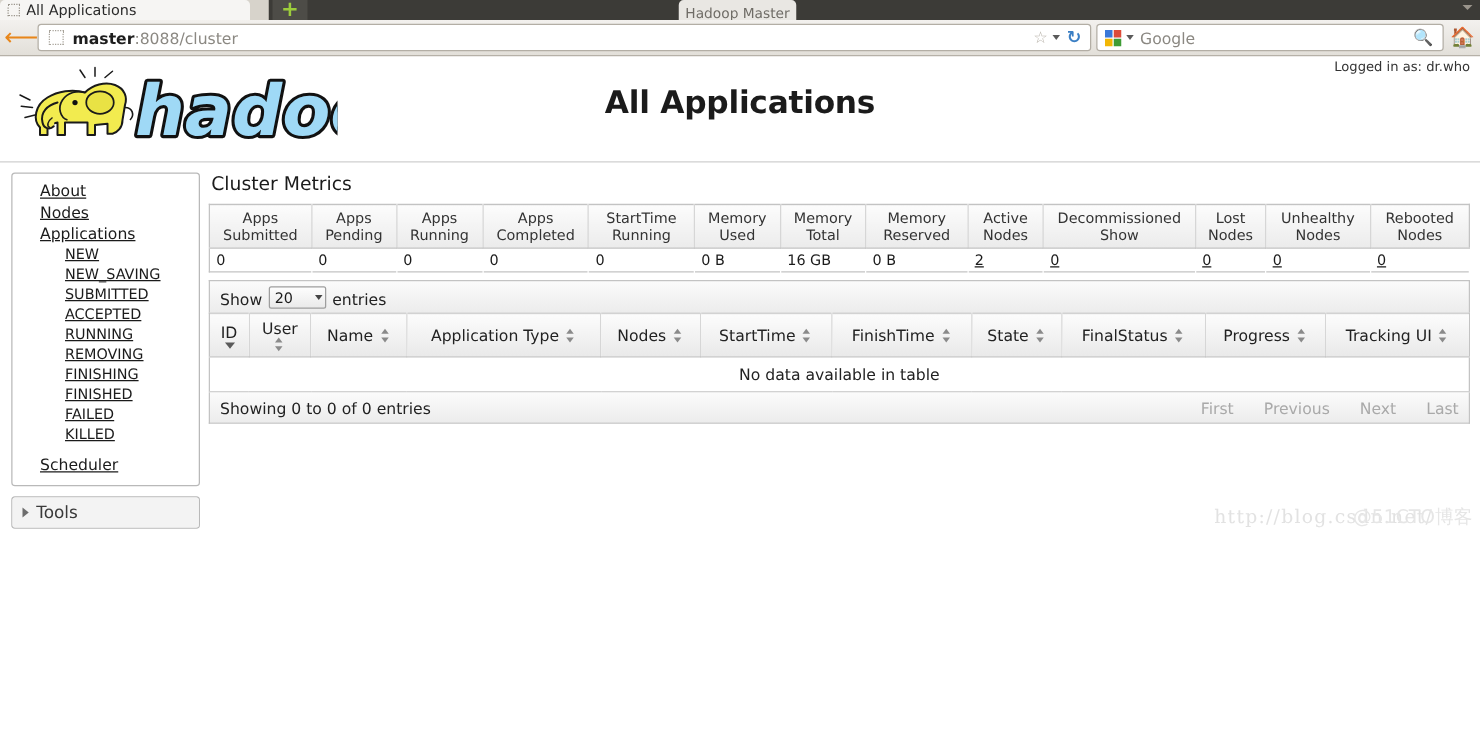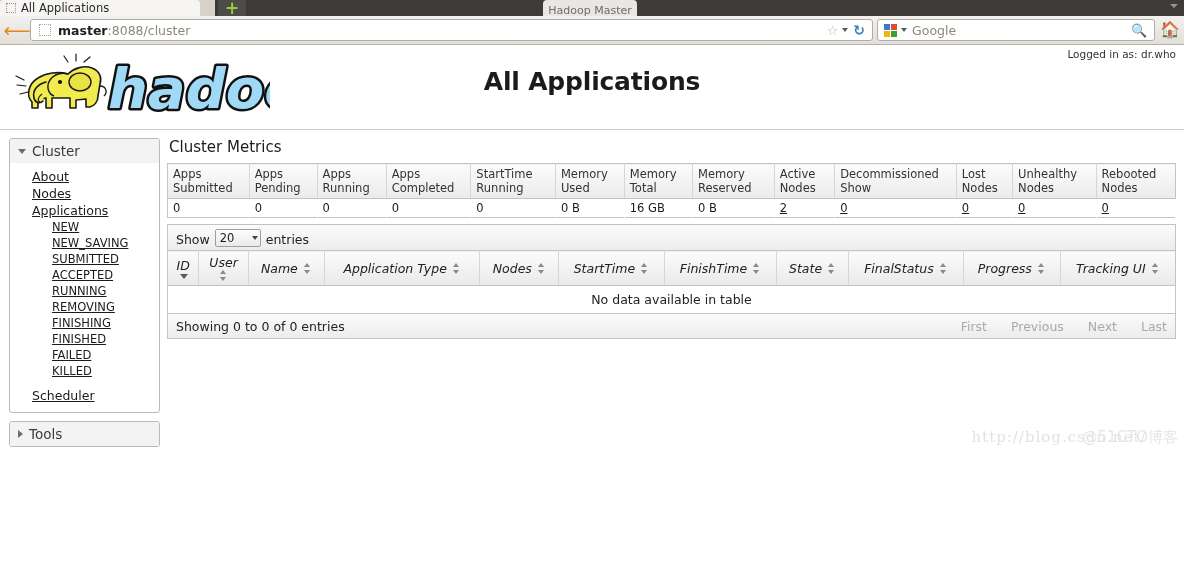--- a/index.html
+++ b/index.html
@@ -269,21 +269,21 @@
     background: #fff;
   }
   table.metrics th {
     background: linear-gradient(#fcfcfc, #ebebeb);
     border-right: 1px solid #d6d6d6;
     border-bottom: 1px solid #c3c3c3;
     font-size: 11.5px;
     font-weight: normal;
     color: #333;
     padding: 3px 5px;
-    text-align: left;
+    text-align: center;
     line-height: 14px;
     margin-top: 48px;
   }
   table.metrics th:last-child { border-right: none; }
   table.metrics td {
     font-size: 11.5px;
     color: #1b1b1b;
     padding: 2px 5px;
     text-align: left;
     border-right: 1px solid transparent;
@@ -358,21 +358,21 @@
     font-weight: normal;
     color: #222;
     padding: 4px 6px;
     text-align: center;
     line-height: 15px;
     white-space: nowrap;
     position: relative;
     cursor: pointer;
   }
   table.apps th:last-child { border-right: none; }
-  th .hdr-inner { display: flex; align-items: center; justify-content: center; gap: 5px; font-style: italic; }
+  th .hdr-inner { display: flex; align-items: center; justify-content: center; gap: 5px; }
   th.stacked .hdr-inner { flex-direction: column; gap: 0; }
   .sort-both {
     display: inline-block;
     width: 9px; height: 11px;
     position: relative;
     flex: 0 0 auto;
   }
   .sort-both::before, .sort-both::after {
     content: ""; position: absolute; left: 1px;
     border-left: 3.5px solid transparent;
@@ -511,24 +511,20 @@
         </g>
       </svg>
     </div>
     <div class="page-title">All Applications</div>
   </div>
 
   <div class="body-area">
 
     <div class="sidebar">
       <div class="panel">
-        <div class="panel-head">
-          <span class="caret-down"></span>
-          <span>Cluster</span>
-        </div>
         <div class="panel-body">
           <a class="nav-link">About</a>
           <a class="nav-link">Nodes</a>
           <a class="nav-link">Applications</a>
 
           <a class="nav-link sub">NEW</a>
           <a class="nav-link sub">NEW_SAVING</a>
           <a class="nav-link sub">SUBMITTED</a>
           <a class="nav-link sub">ACCEPTED</a>
           <a class="nav-link sub">RUNNING</a>

